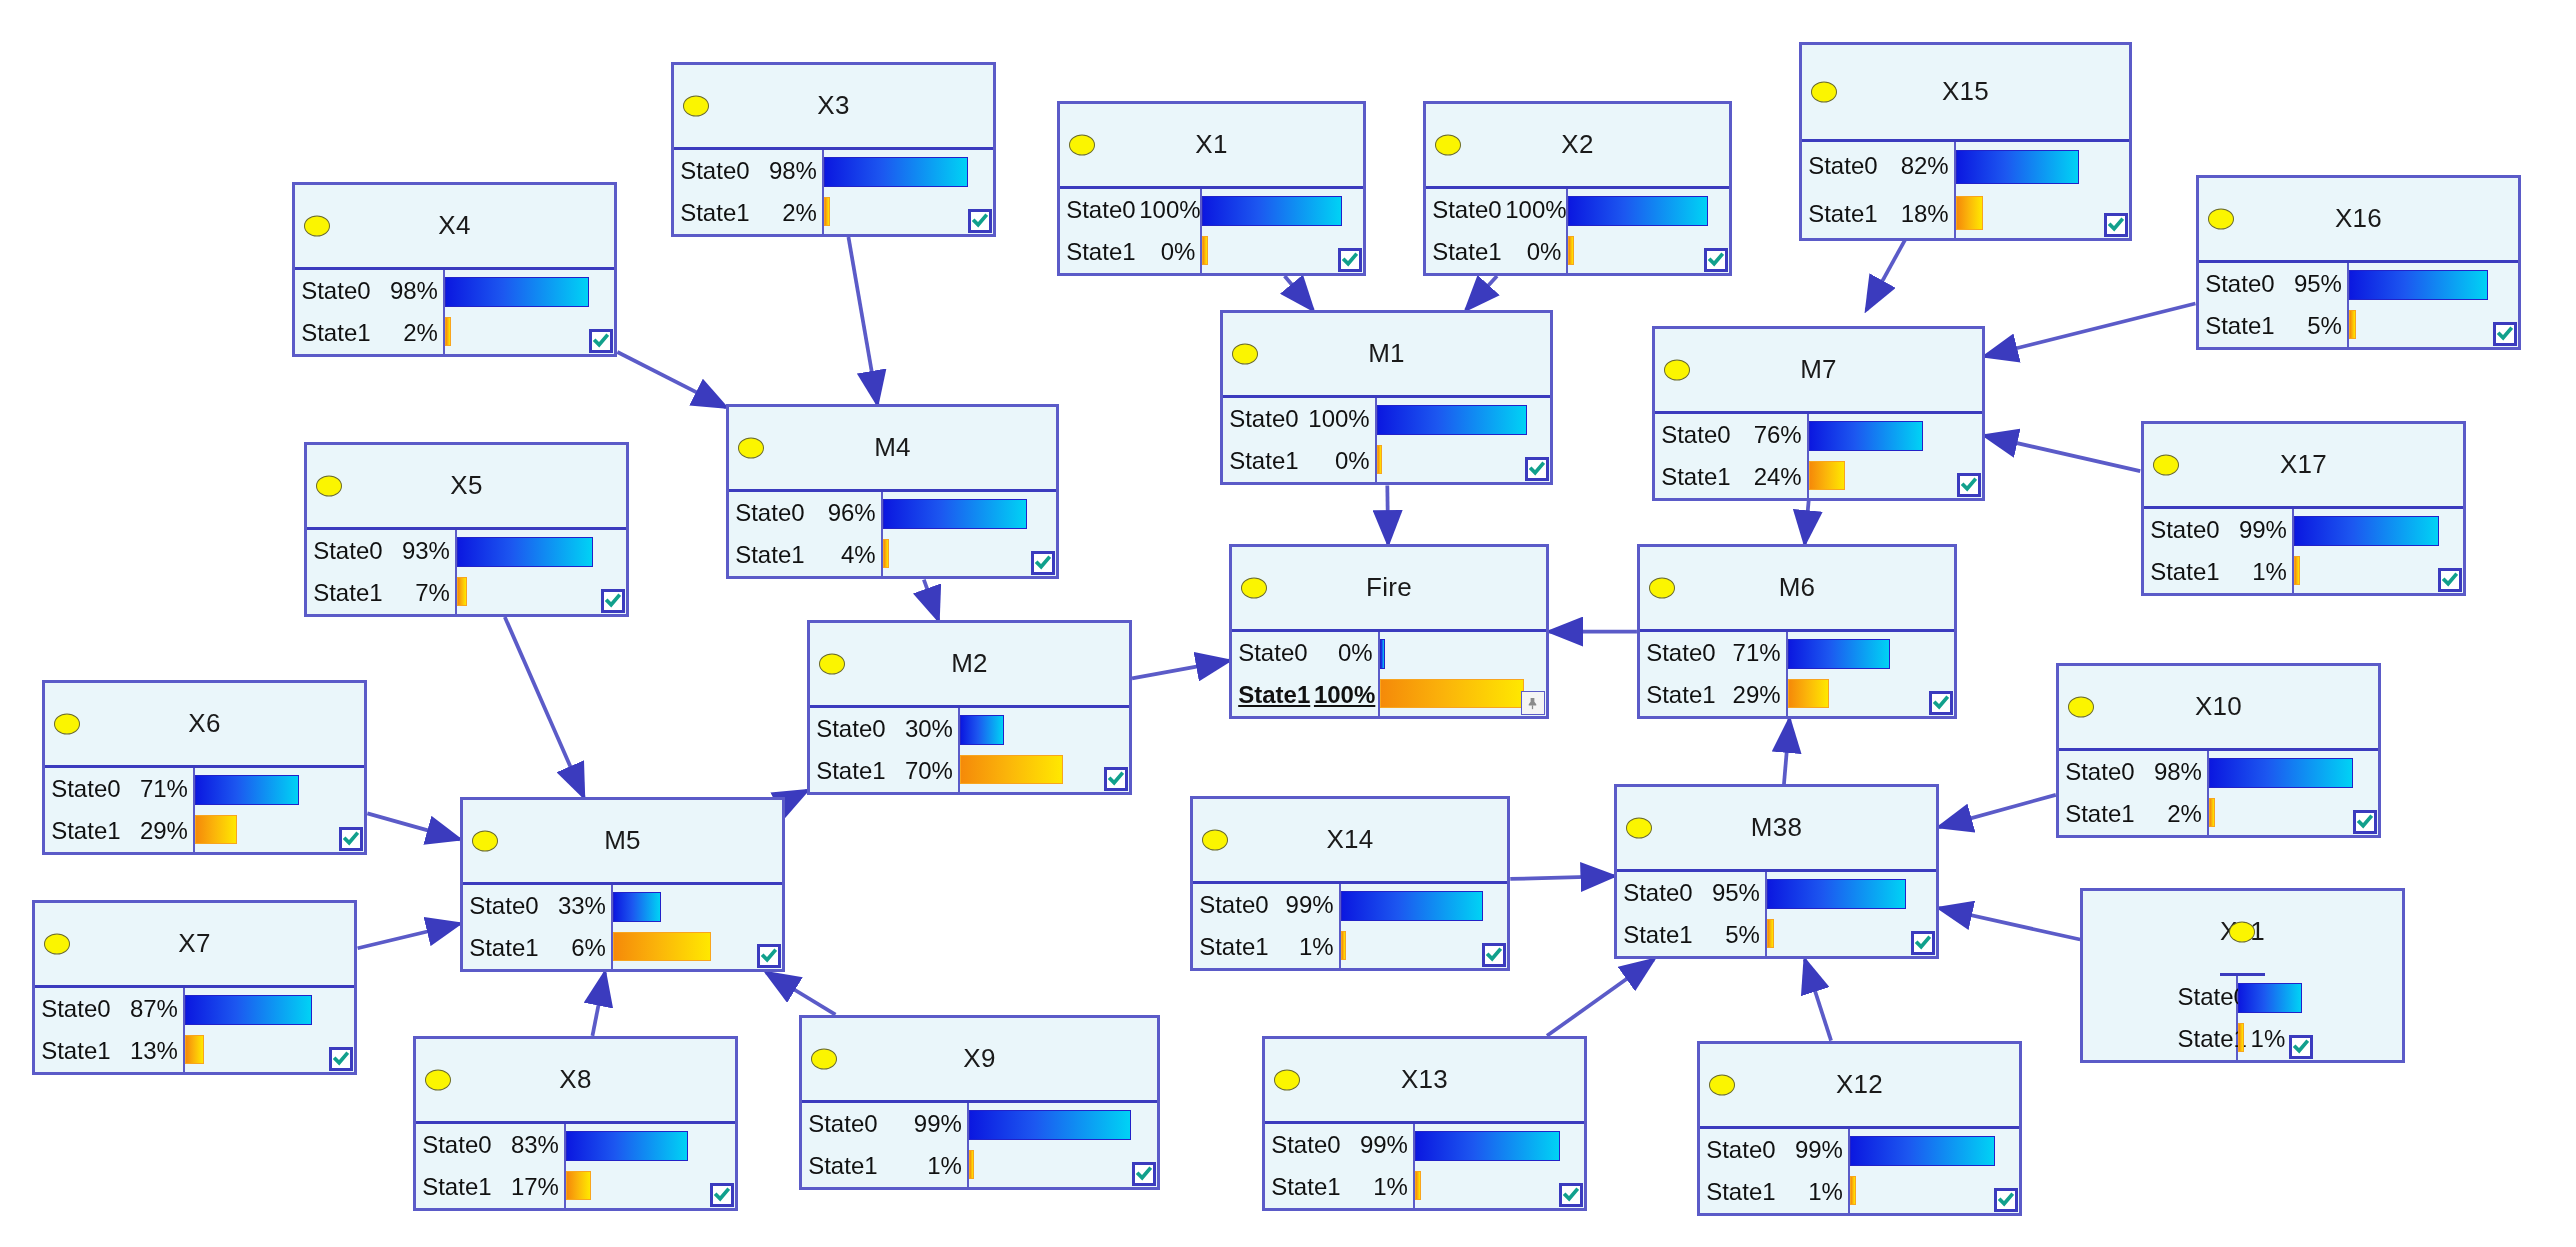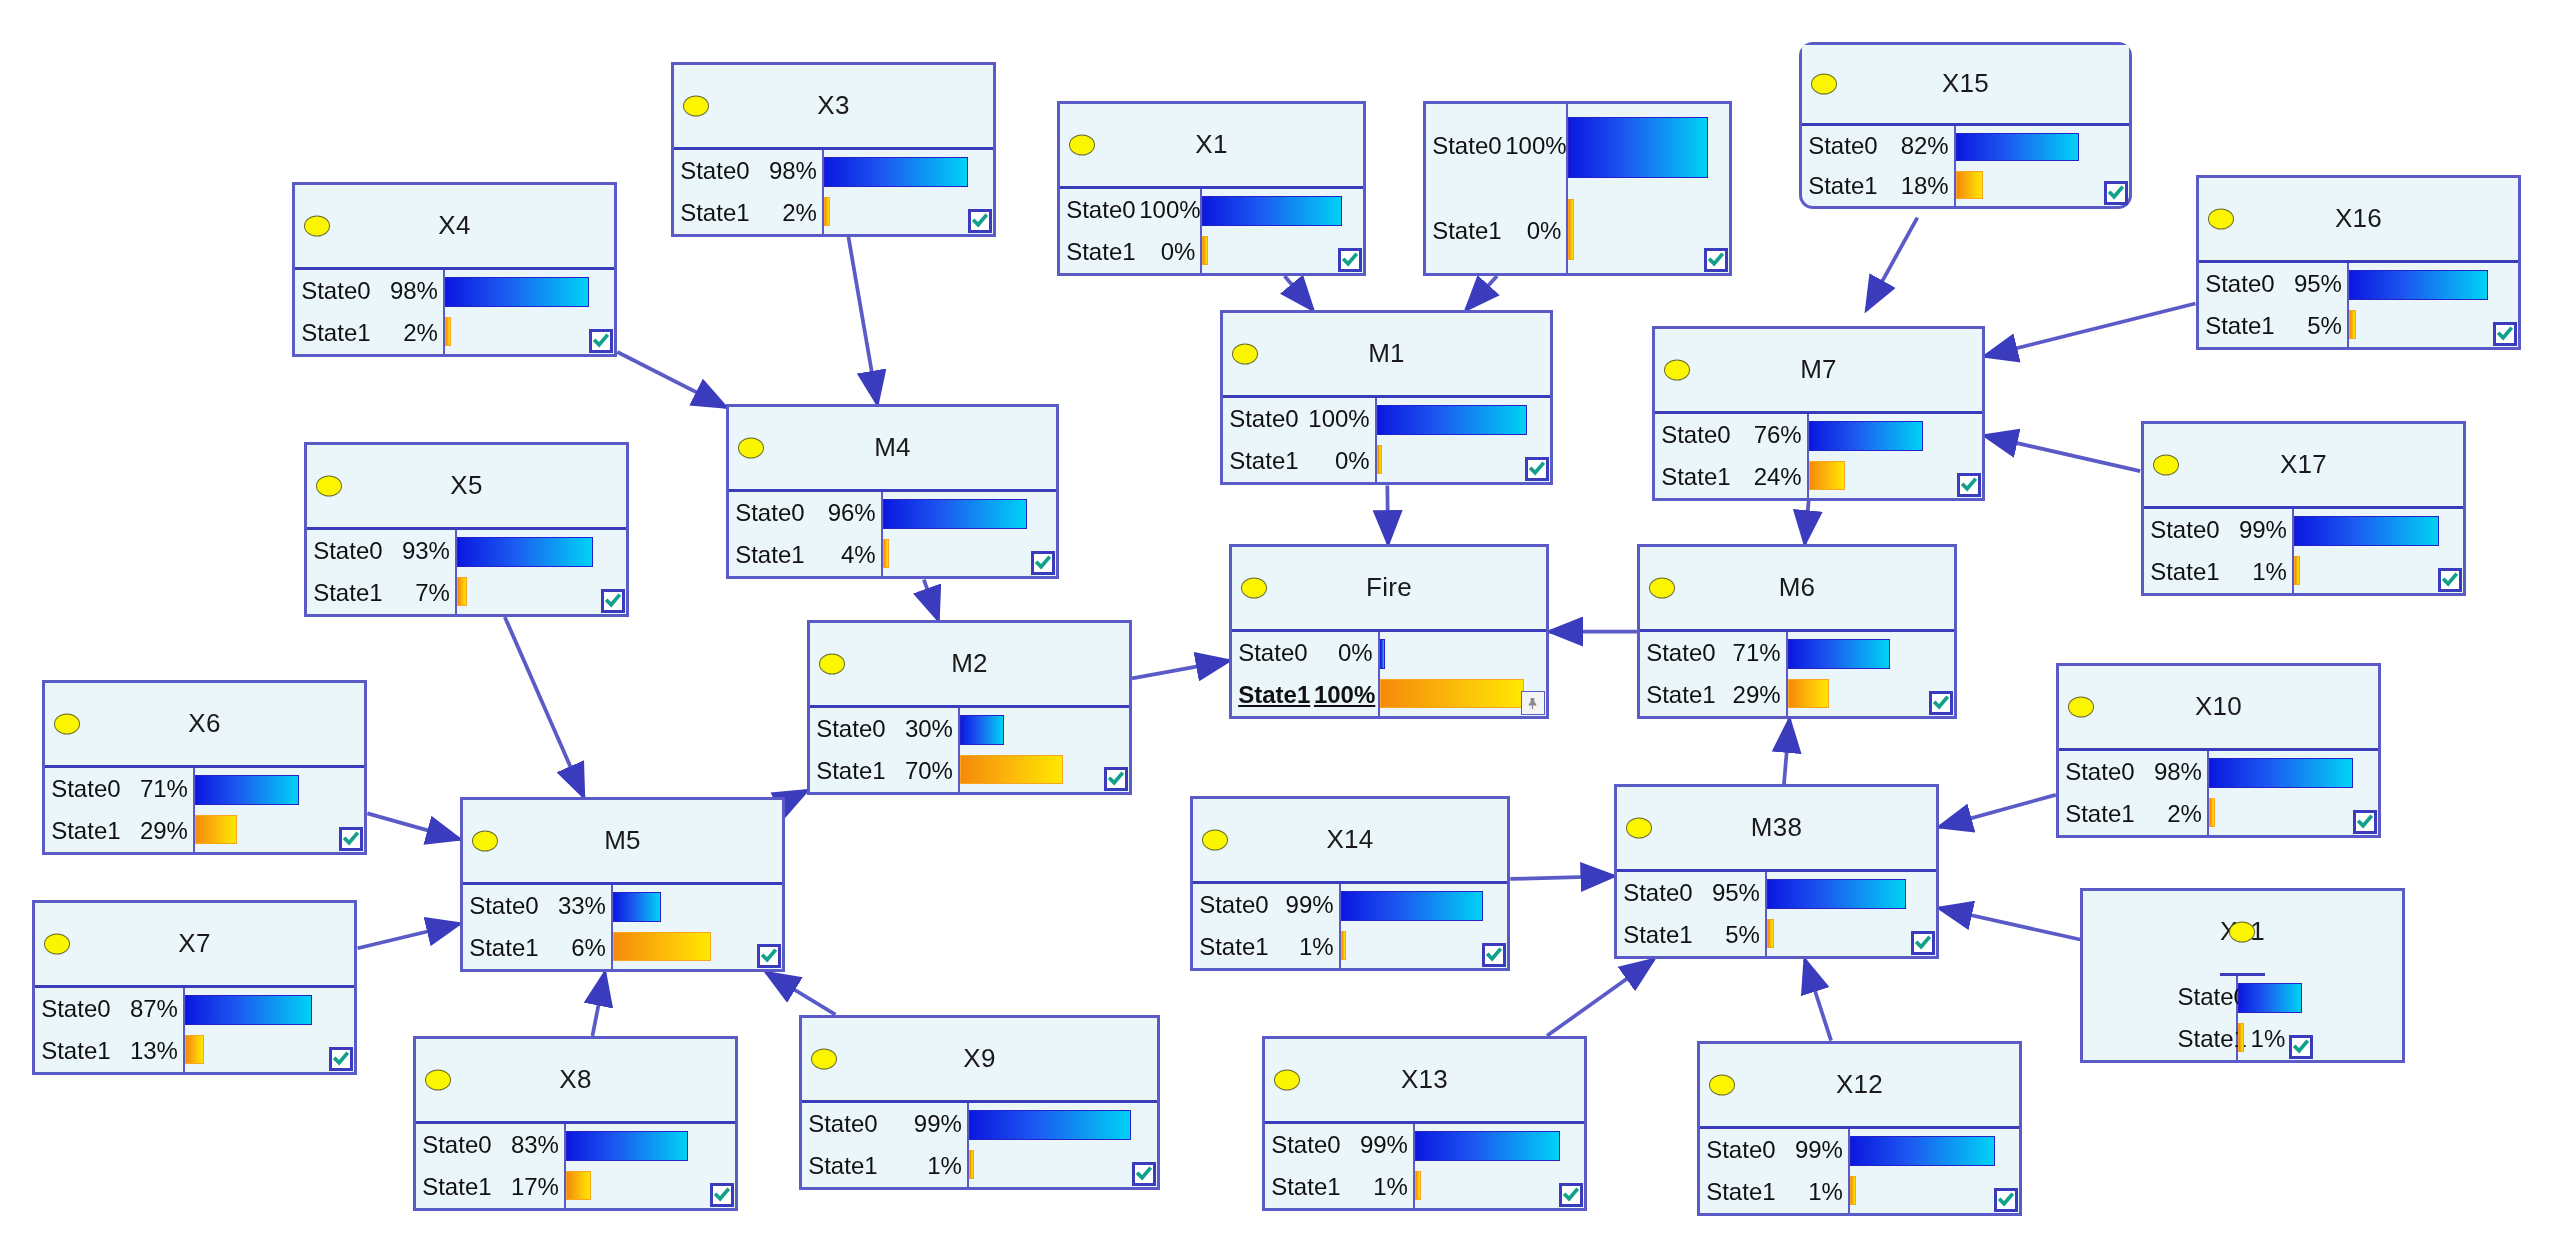--- a/index.html
+++ b/index.html
@@ -181,20 +181,24 @@
             </div>
             <div class="chk">
               <svg width="16" height="16" viewBox="0 0 26 26">
                 <path d="M4 13 L10 19 L22 5" stroke="#11a08c" stroke-width="6" fill="none" stroke-linecap="square"></path>
               </svg>
             </div>
           </div>
         </div>
       </div>
       <div class="node" style="left: 1423px; top: 101px; width: 309px; height: 175px;">
+        <div class="node-head">
+          <span class="node-dot"></span>
+          <span class="node-title">X2</span>
+        </div>
         <div class="node-body">
           <div class="labels">
             <div class="lrow">
               <span>State0</span>
               <span class="pct">100%</span>
             </div>
             <div class="lrow">
               <span>State1</span>
               <span class="pct">0%</span>
             </div>
@@ -207,21 +211,21 @@
               <div class="bar s1 thin" style="width:1.6%"></div>
             </div>
             <div class="chk">
               <svg width="16" height="16" viewBox="0 0 26 26">
                 <path d="M4 13 L10 19 L22 5" stroke="#11a08c" stroke-width="6" fill="none" stroke-linecap="square"></path>
               </svg>
             </div>
           </div>
         </div>
       </div>
-      <div class="node" style="left: 1799px; top: 42px; width: 333px; height: 167px; border-radius: 14px;">
+      <div class="node" style="left: 1799px; top: 42px; width: 333px; height: 199px;">
         <div class="node-head">
           <span class="node-dot"></span>
           <span class="node-title">X15</span>
         </div>
         <div class="node-body">
           <div class="labels">
             <div class="lrow">
               <span>State0</span>
               <span class="pct">82%</span>
             </div>

